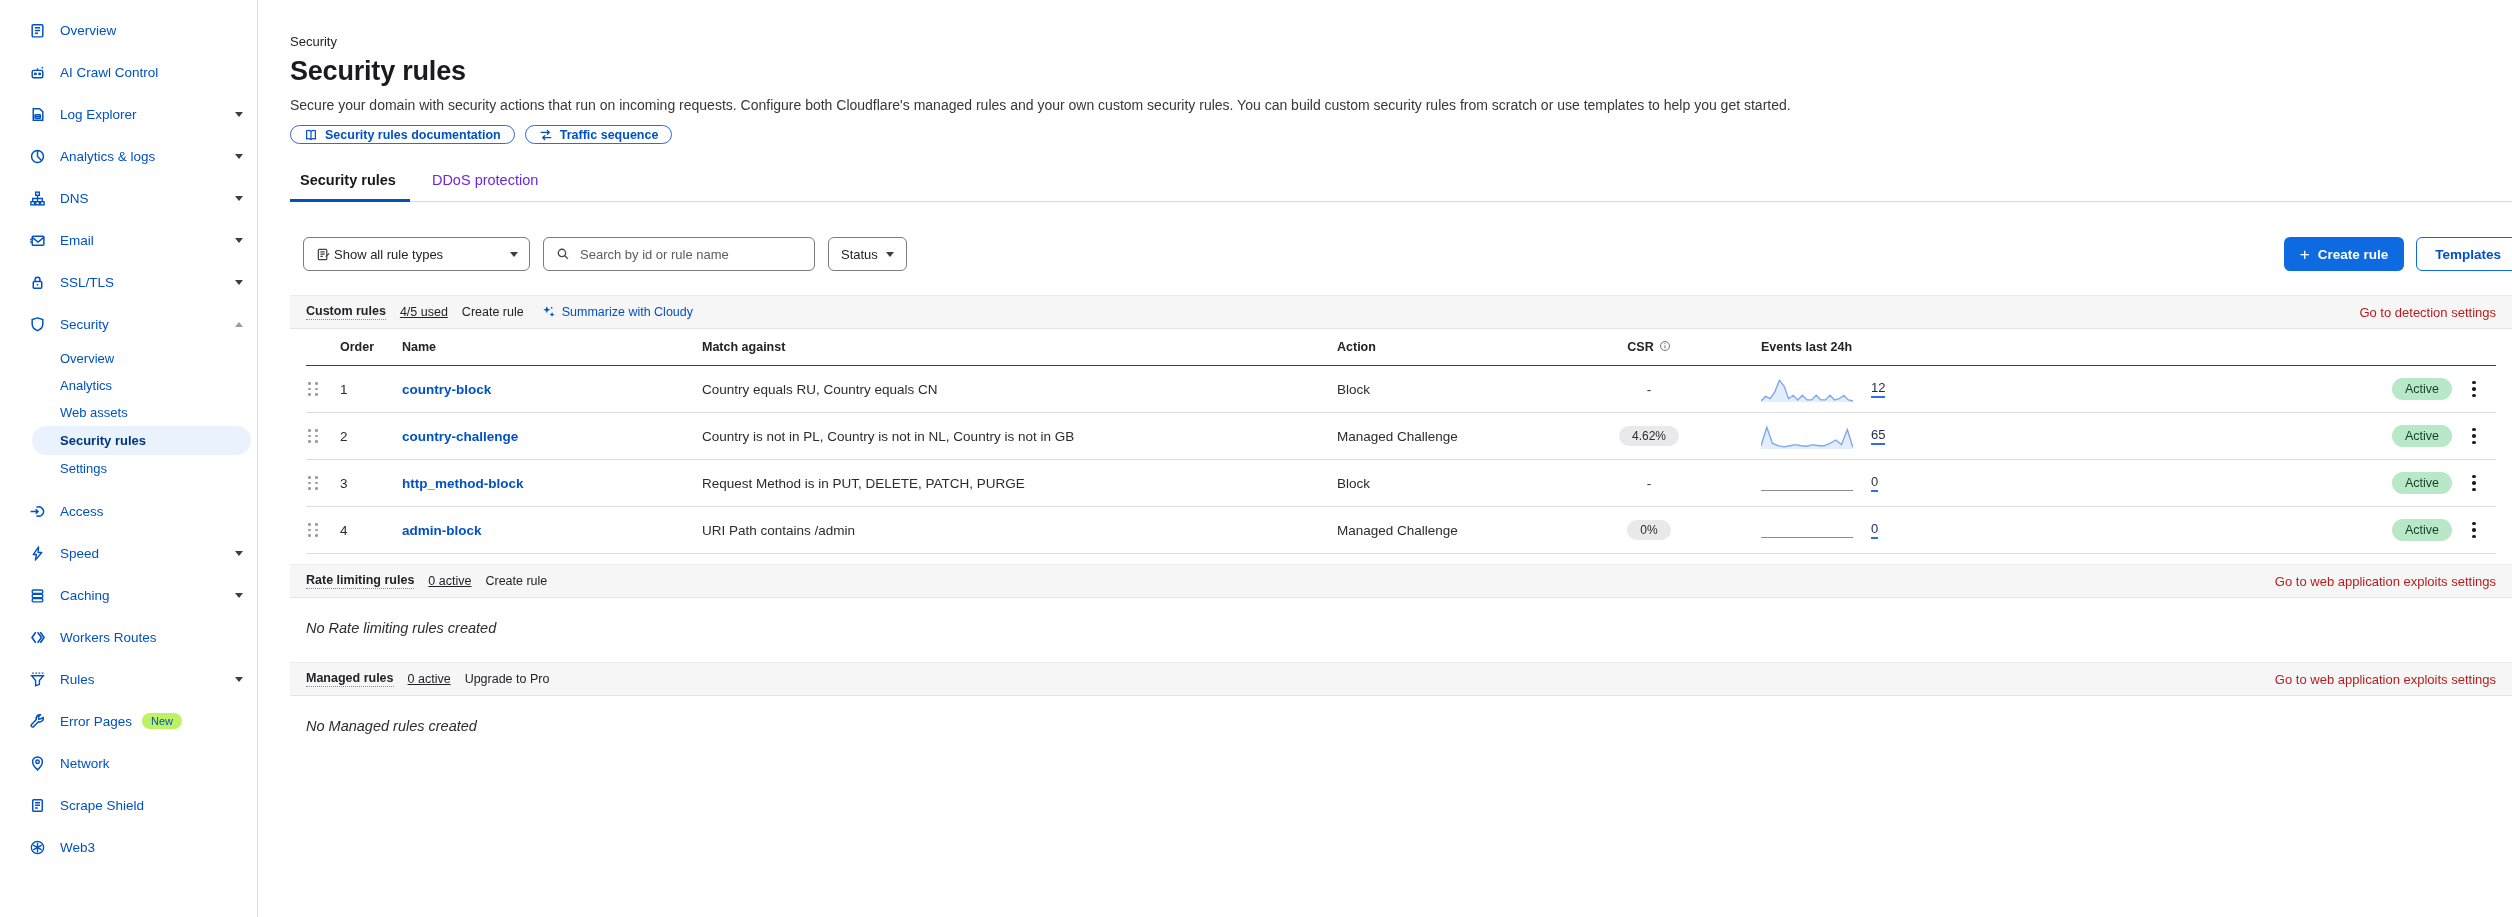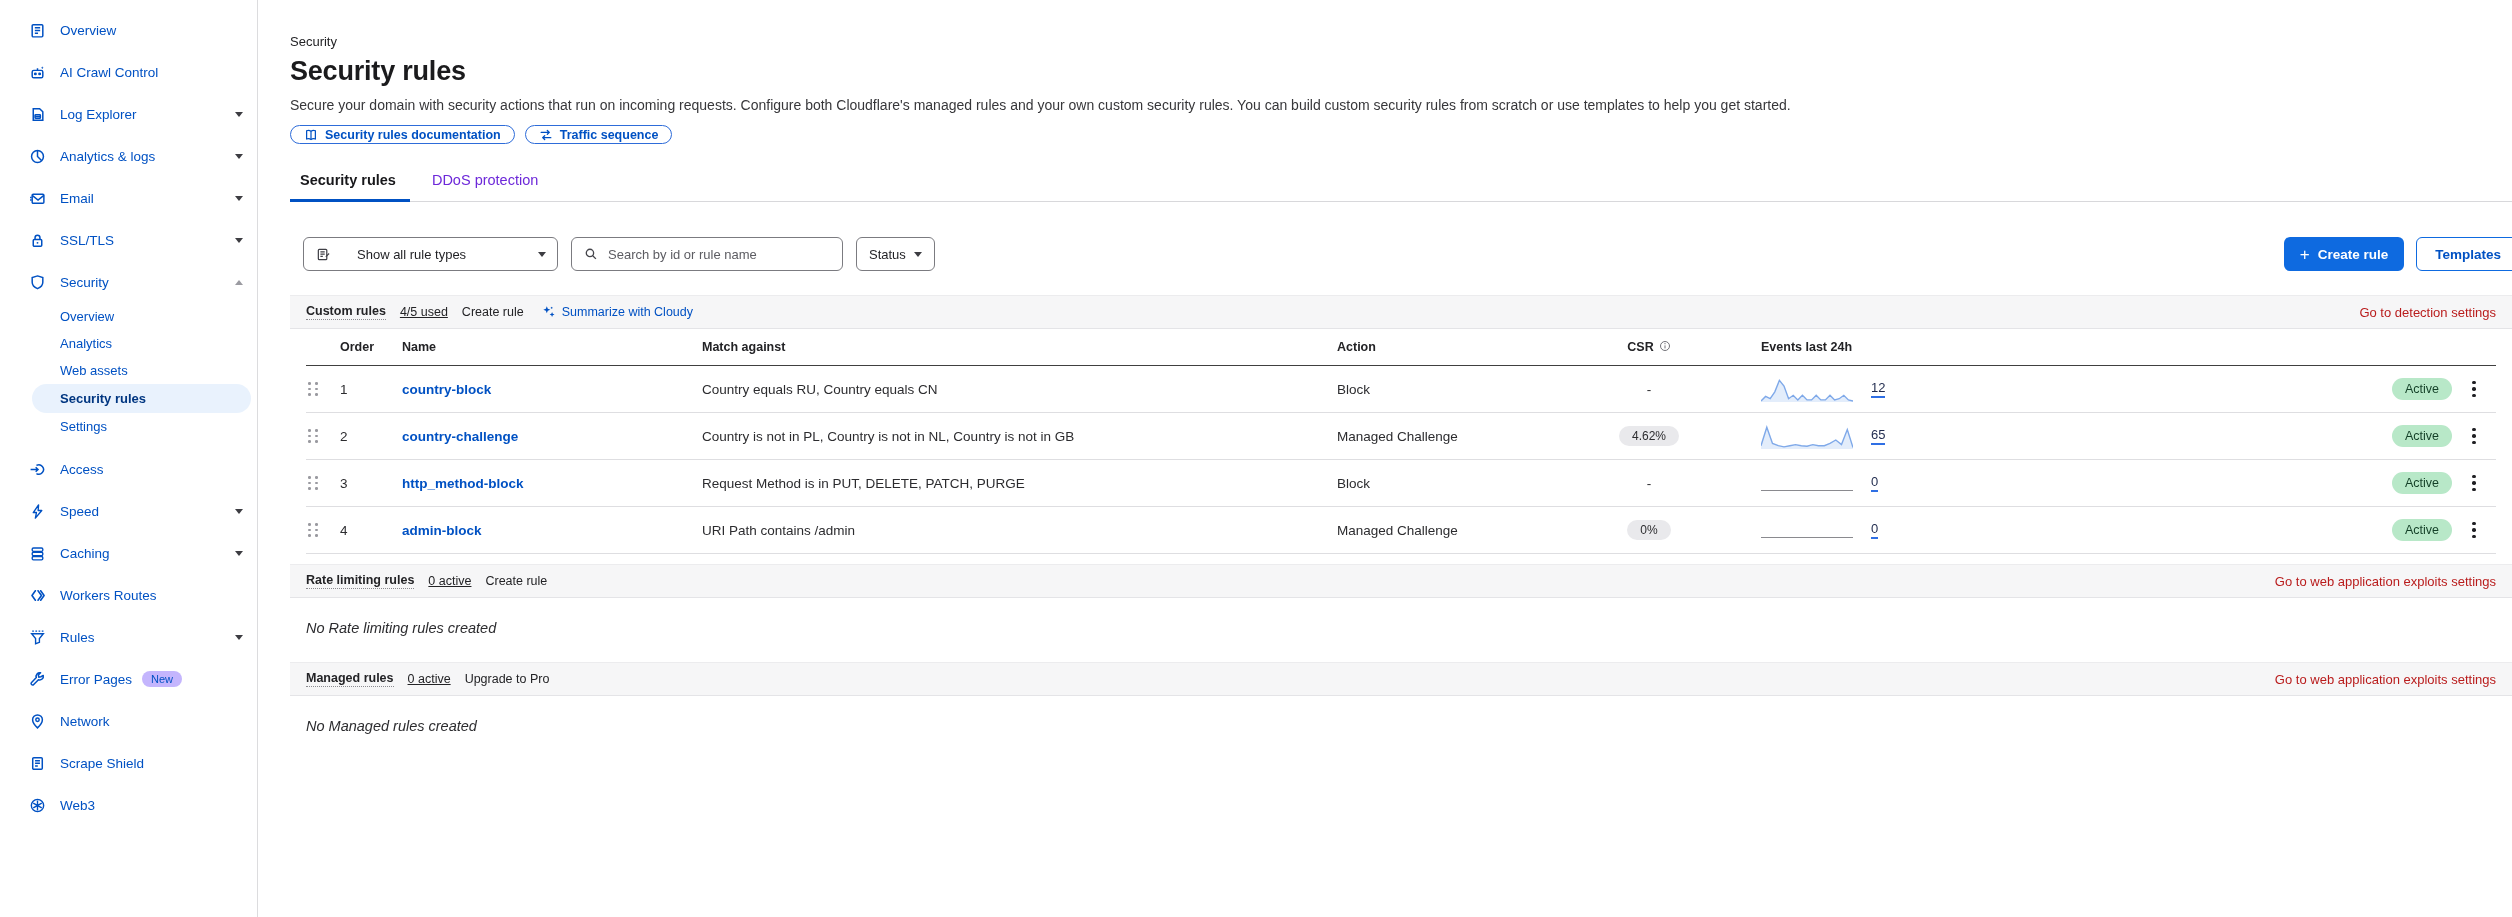--- a/index.html
+++ b/index.html
@@ -17,21 +17,21 @@
   .nav-icon { width:18px; height:18px; margin-right:14px; flex:none; color:#0051c3;
     display:flex; align-items:center; justify-content:center; }
   .nav-label { flex:1; white-space:nowrap; }
   .tri-down { width:0; height:0; border-left:4px solid transparent; border-right:4px solid transparent; border-top:5px solid #3d3d42; }
   .tri-up   { width:0; height:0; border-left:4px solid transparent; border-right:4px solid transparent; border-bottom:5px solid #9b9ba1; }
   .sub-list { margin-bottom:8px; }
   .sub-item { display:flex; align-items:center; height:27px; padding-left:60px;
     color:#0051c3; font-size:13px; cursor:pointer; }
   .sub-item.active { background:#e9f2fd; border-radius:15px; margin:0 6px 0 32px;
     padding-left:28px; height:29px; color:#003681; font-weight:700; }
-  .new-badge { margin-left:10px; background:#c4b5fd; color:#0051c3; font-size:11px;
+  .new-badge { margin-left:10px; background:#bef264; color:#0051c3; font-size:11px;
     padding:2px 9px; border-radius:9px; }
   
   .main { position:absolute; left:258px; top:0; width:2254px; height:917px;
     padding:34px 0 0 32px; }
   .eyebrow { font-size:13px; color:#232326; }
   .page-title { font-size:27px; font-weight:700; color:#1b1b1d; margin-top:7px; letter-spacing:-0.2px; }
   .desc { margin-top:10px; font-size:14px; color:#37373a; padding-right:20px; }
   .pill-row { margin-top:12px; display:flex; gap:10px; }
   .pill-btn { display:inline-flex; align-items:center; gap:7px; height:19px; padding:0 13px;
     border:1px solid #2e6cd9; border-radius:13px; color:#0051c3; background:#fff;
@@ -40,21 +40,21 @@
   .tabs { margin-top:28px; display:flex; gap:36px; padding-left:10px;
     border-bottom:1px solid #d8d8db; }
   .tab { font-size:14.5px; color:#6d28d9; padding-bottom:13px; position:relative; cursor:pointer; }
   .tab.active { color:#17171a; font-weight:700; }
   .tab.active::after { content:""; position:absolute; left:-10px; right:-14px; bottom:-1px;
     height:3px; background:#0051c3; }
   
   .toolbar { margin-top:35px; display:flex; align-items:center; padding-left:13px; }
   .ctl { height:34px; border:1px solid #7b7b80; border-radius:6px; background:#fff;
     display:flex; align-items:center; font-size:13px; color:#1f1f23; }
-  .select-rule-types { width:255px; padding:0 11px 0 12px; gap:26px; cursor:pointer; }
+  .select-rule-types { width:227px; padding:0 11px 0 12px; gap:3px; cursor:pointer; }
   .select-rule-types .tri-down { margin-left:auto; }
   .searchbox { width:272px; margin-left:13px; padding:0 12px; gap:8px; }
   .searchbox input { border:none; outline:none; flex:1; font:inherit; color:#303034; background:transparent; }
   .searchbox input::placeholder { color:#5c5c62; }
   .statusbox { margin-left:13px; padding:0 12px; gap:8px; cursor:pointer; }
   .toolbar .flex-spacer { flex:1; }
   .btn-primary { height:34px; padding:0 16px; border:none; border-radius:6px; background:#0e6ae0;
     color:#fff; font-size:13.5px; font-weight:700; display:flex; align-items:center; gap:8px; cursor:pointer; }
   .btn-secondary { height:34px; padding:0 18px; margin-left:12px; margin-right:-8px; border:1px solid #0e6ae0;
     border-radius:6px; background:#fff; color:#0051c3; font-size:13.5px; font-weight:700; cursor:pointer; }
@@ -135,20 +135,33 @@
     <span class="nav-icon">
       <svg width="17" height="17" viewBox="0 0 16 16" fill="none" stroke="currentColor" stroke-width="1.4">
           <circle cx="8" cy="8" r="5.6"></circle>
           <path d="M8 2.4V8l4 4"></path>
         </svg>
     </span>
     <span class="nav-label">Analytics &amp; logs</span>
     <span class="tri-down"></span>
   </div>
 
+  <div class="nav-item">
+    <span class="nav-icon">
+      <svg width="17" height="17" viewBox="0 0 16 16" fill="none" stroke="currentColor" stroke-width="1.3">
+          <rect x="6.3" y="2" width="3.4" height="3"></rect>
+          <rect x="1.8" y="11" width="3.4" height="3"></rect>
+          <rect x="6.3" y="11" width="3.4" height="3"></rect>
+          <rect x="10.8" y="11" width="3.4" height="3"></rect>
+          <path d="M8 5v3M8 8H3.5v3M8 8v3M8 8h4.5v3"></path>
+        </svg>
+    </span>
+    <span class="nav-label">DNS</span>
+    <span class="tri-down"></span>
+  </div>
 
   <div class="nav-item">
     <span class="nav-icon">
       <svg width="17" height="17" viewBox="0 0 16 16" fill="none" stroke="currentColor" stroke-width="1.4">
           <rect x="3" y="4" width="11" height="8.5" rx="1"></rect>
           <path d="M3 5l5.5 4.5L14 5"></path>
           <path d="M1 7h1.5M1 9.5h1.5"></path>
         </svg>
     </span>
     <span class="nav-label">Email</span>

